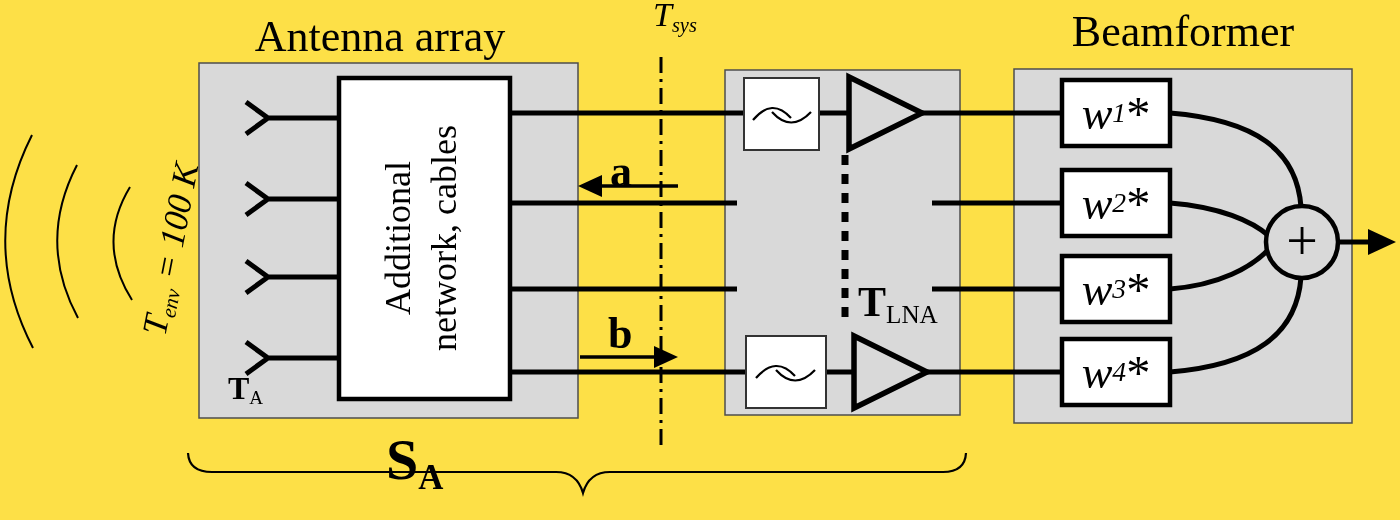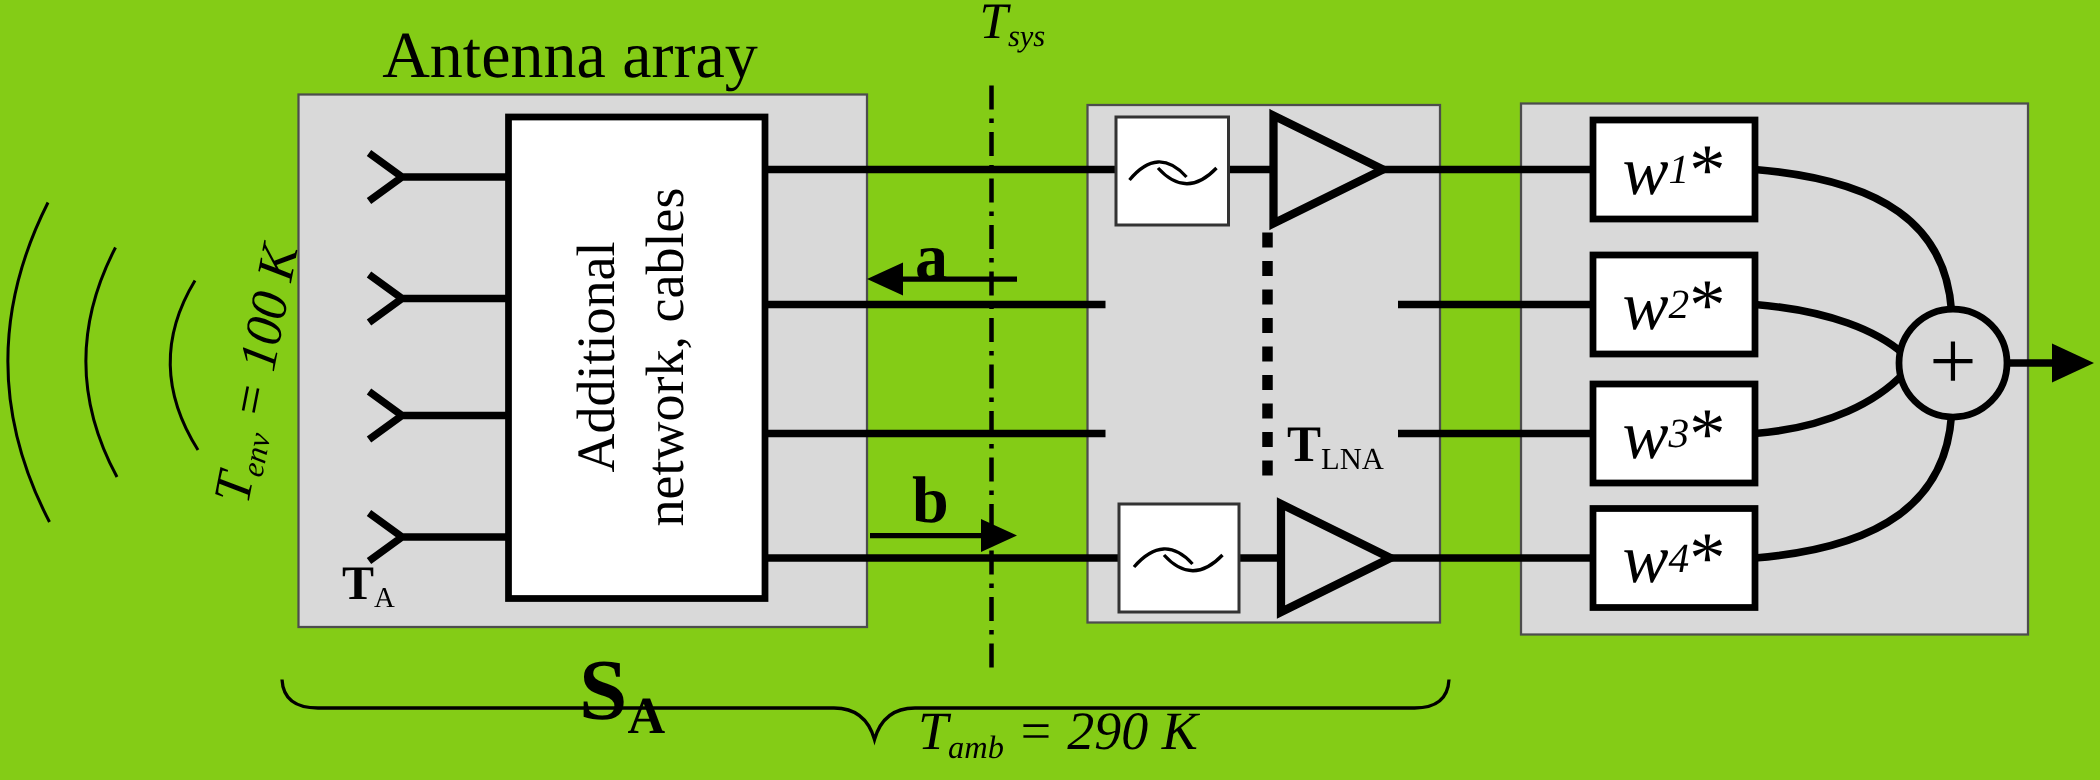--- a/index.html
+++ b/index.html
@@ -1,17 +1,17 @@
 <!DOCTYPE html>
 <html><head>
 <meta charset="utf-8">
 <style>
   html,body{margin:0;padding:0;background:#fff;}
   #canvas{
-    position:relative;width:1400px;height:520px;background:#84cc16;
+    position:relative;width:1400px;height:520px;background:#fde047;
     font-family:"Liberation Serif","DejaVu Serif",serif;color:#000;overflow:hidden;
   }
   #diagram-svg{position:absolute;left:0;top:0;}
   .txt{position:absolute;white-space:nowrap;}
   .ctr{text-align:center;}
   .b{font-weight:bold;}
   .i{font-style:italic;}
   .sb{font-size:0.60em;vertical-align:-0.28em;}
   .sb-n{font-size:0.60em;vertical-align:-0.28em;font-weight:normal;}
   .ast{font-size:1.05em;vertical-align:0.28em;font-style:normal;}
@@ -120,35 +120,35 @@
 
     <g>
       <line x1="1338" y1="242" x2="1372" y2="242" stroke="#000" stroke-width="5"></line>
       <polygon points="1396,242 1368,229 1368,255" fill="#000"></polygon>
     </g>
 
     <path d="M188,453 Q189,472 212,472 L556,472 Q577,472 583,493 Q589,472 610,472 L943,472 Q965,472 966,453" fill="none" stroke="#000" stroke-width="2.2"></path>
   </svg>
 
   <div class="txt ctr title" style="left:220px;top:11px;width:320px;">Antenna array</div>
+  <div class="txt ctr title" style="left:1014px;top:6px;width:338px;">Beamformer</div>
 
   <div class="txt i" style="left:653px;top:-4px;font-size:34px;"><span>T</span><span class="sb">sys</span></div>
 
   <div class="txt ctr i" style="left:55px;top:228px;width:235px;font-size:35px;transform:rotate(-79deg);transform-origin:center center;"><span>T</span><span class="sb">env</span><span> = 100 K</span></div>
 
   <div class="txt" style="left:228px;top:370px;font-size:32px;"><span class="b">T</span><span class="sb-n">A</span></div>
 
   <div class="txt b" style="left:386px;top:426px;font-size:58px;"><span>S</span><span class="sb">A</span></div>
 
   <div class="txt b" style="left:610px;top:146px;font-size:44px;">a</div>
   <div class="txt b" style="left:608px;top:308px;font-size:44px;">b</div>
 
-  <div class="txt" style="left:858px;top:278px;font-size:34px;"><span class="b">T</span><span class="sb-n">LNA</span></div>
+  <div class="txt" style="left:858px;top:278px;font-size:42px;"><span class="b">T</span><span class="sb-n">LNA</span></div>
 
-  <div class="txt i" style="left:612px;top:466px;font-size:36px;"><span>T</span><span class="sb">amb</span><span> = 290 K</span></div>
 
   <div class="netlabel">
     <div>Additional</div>
     <div>network, cables</div>
   </div>
 
   <div class="wlabel" style="left:1062px;top:80px;width:108px;height:66px;">
       <span>w</span>
       <span class="sb">1</span>
       <span class="ast">*</span>

